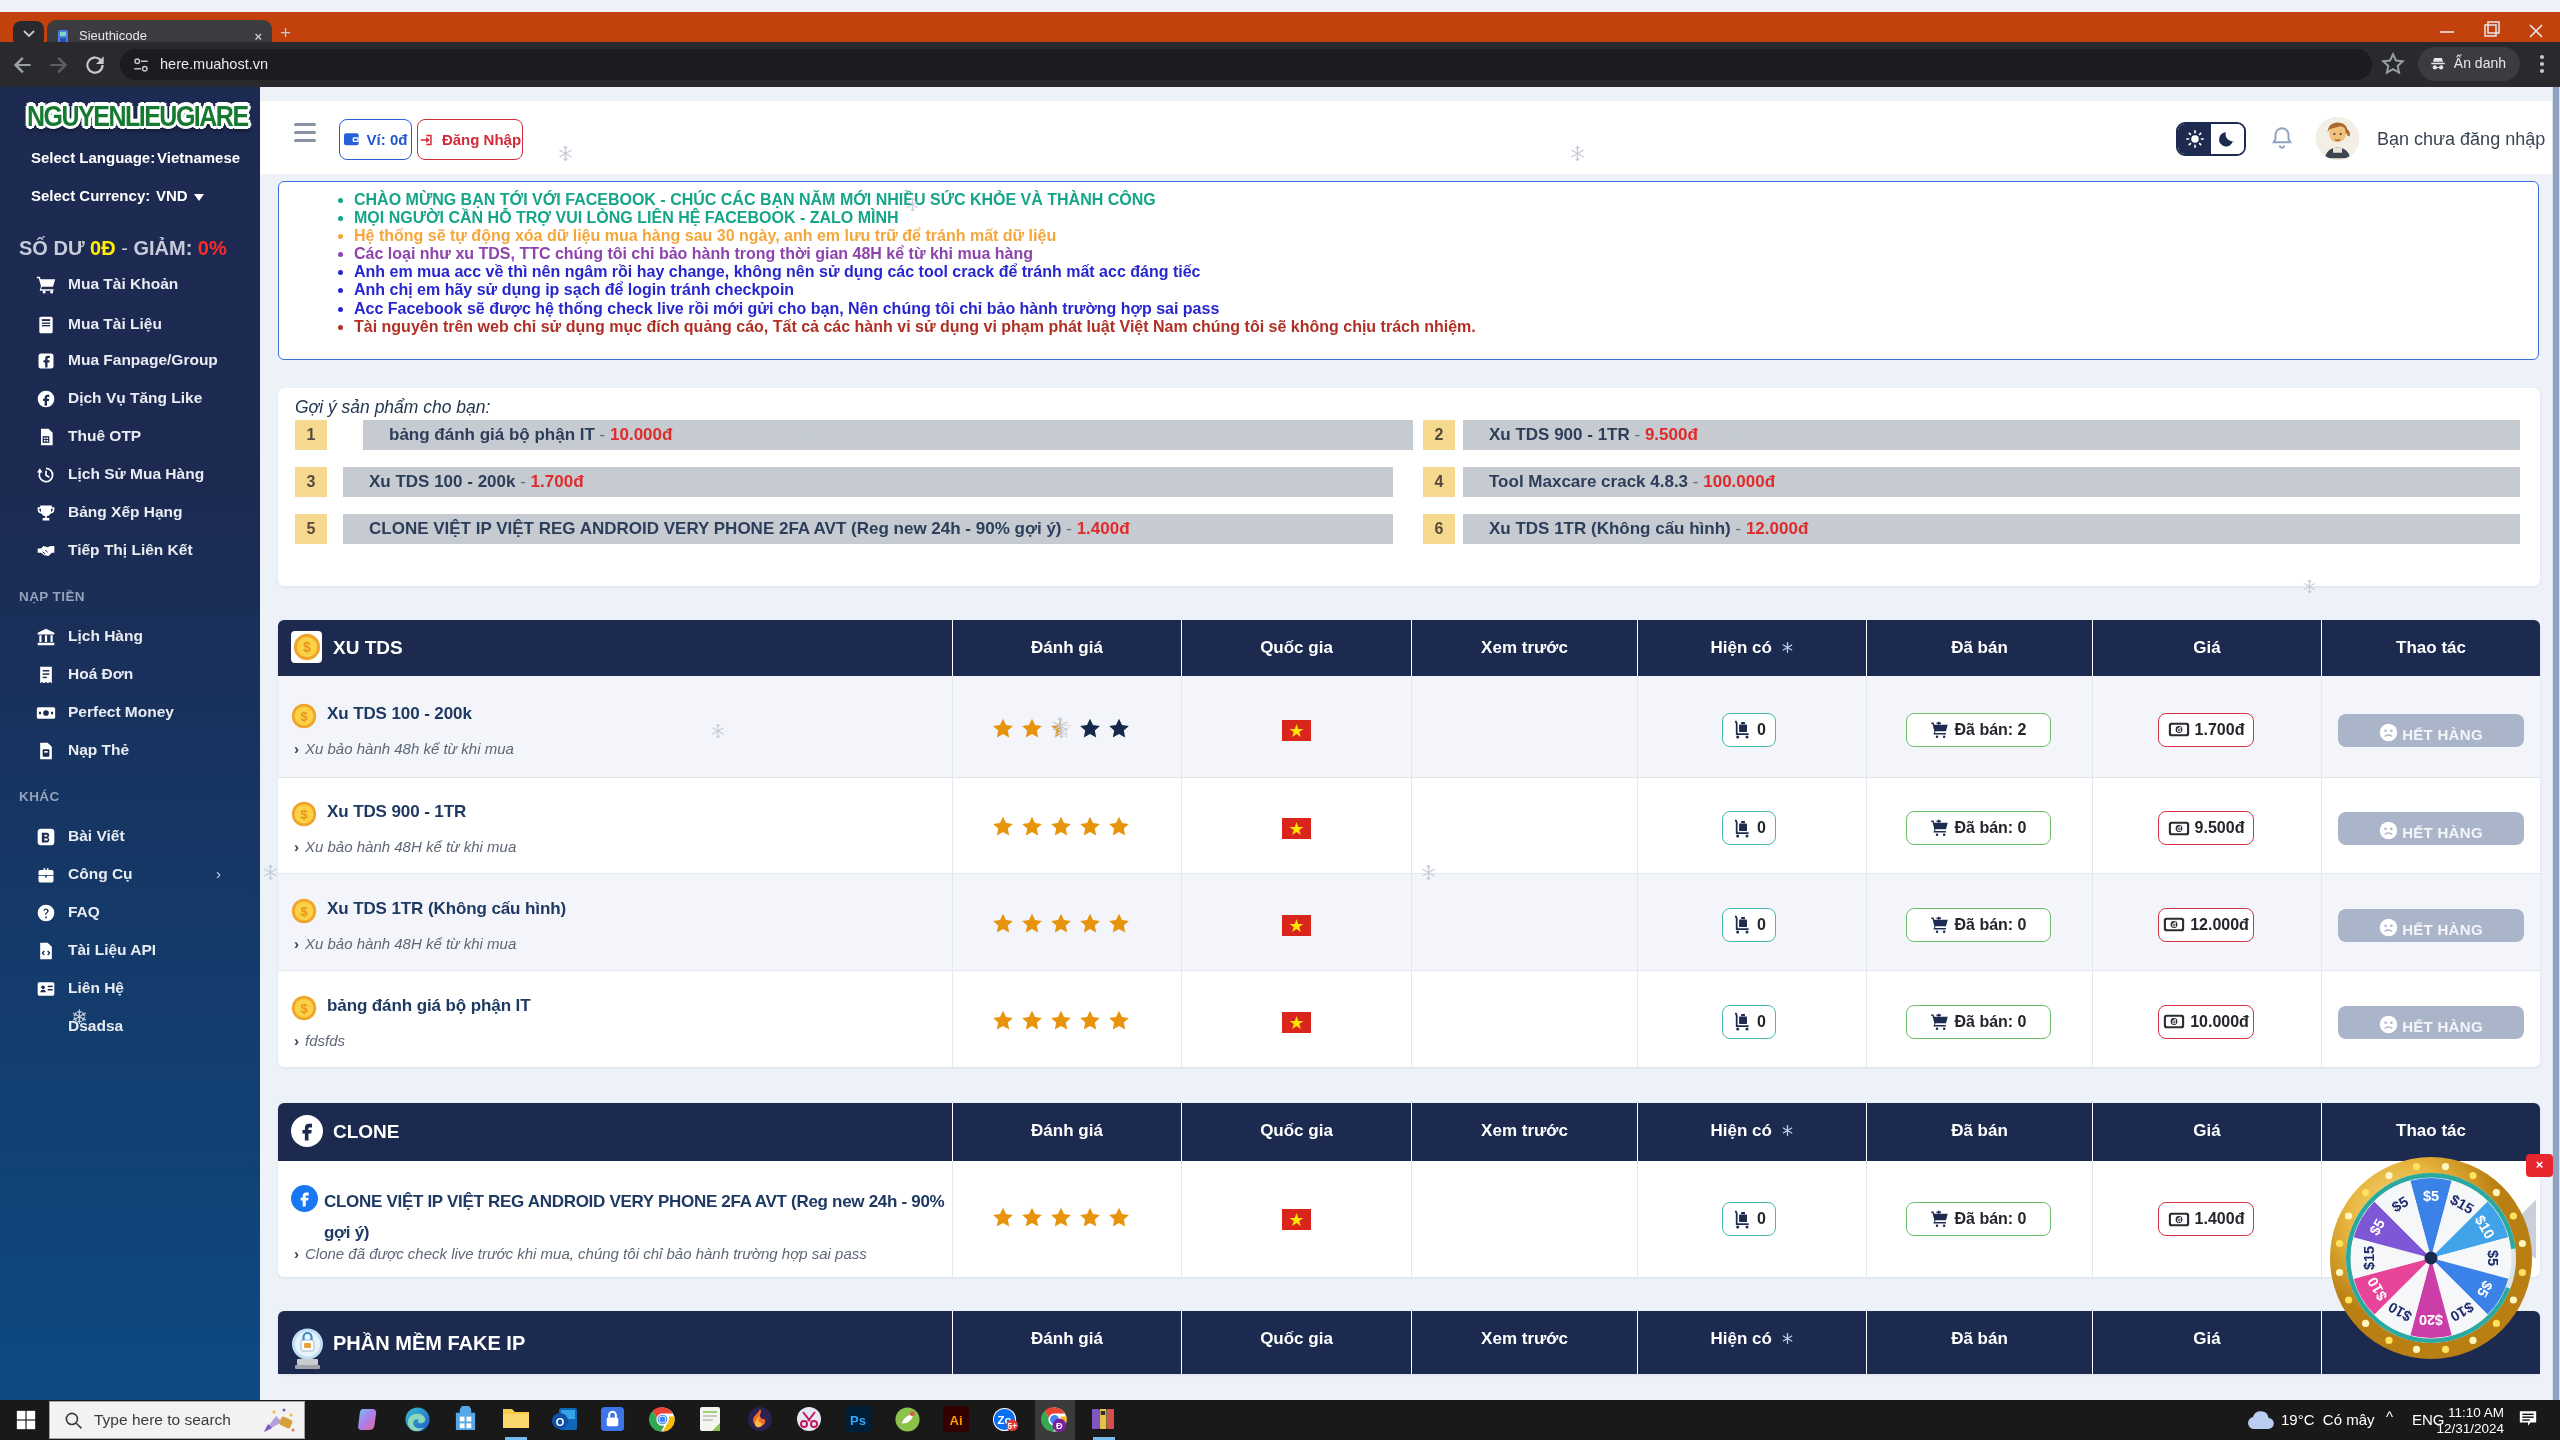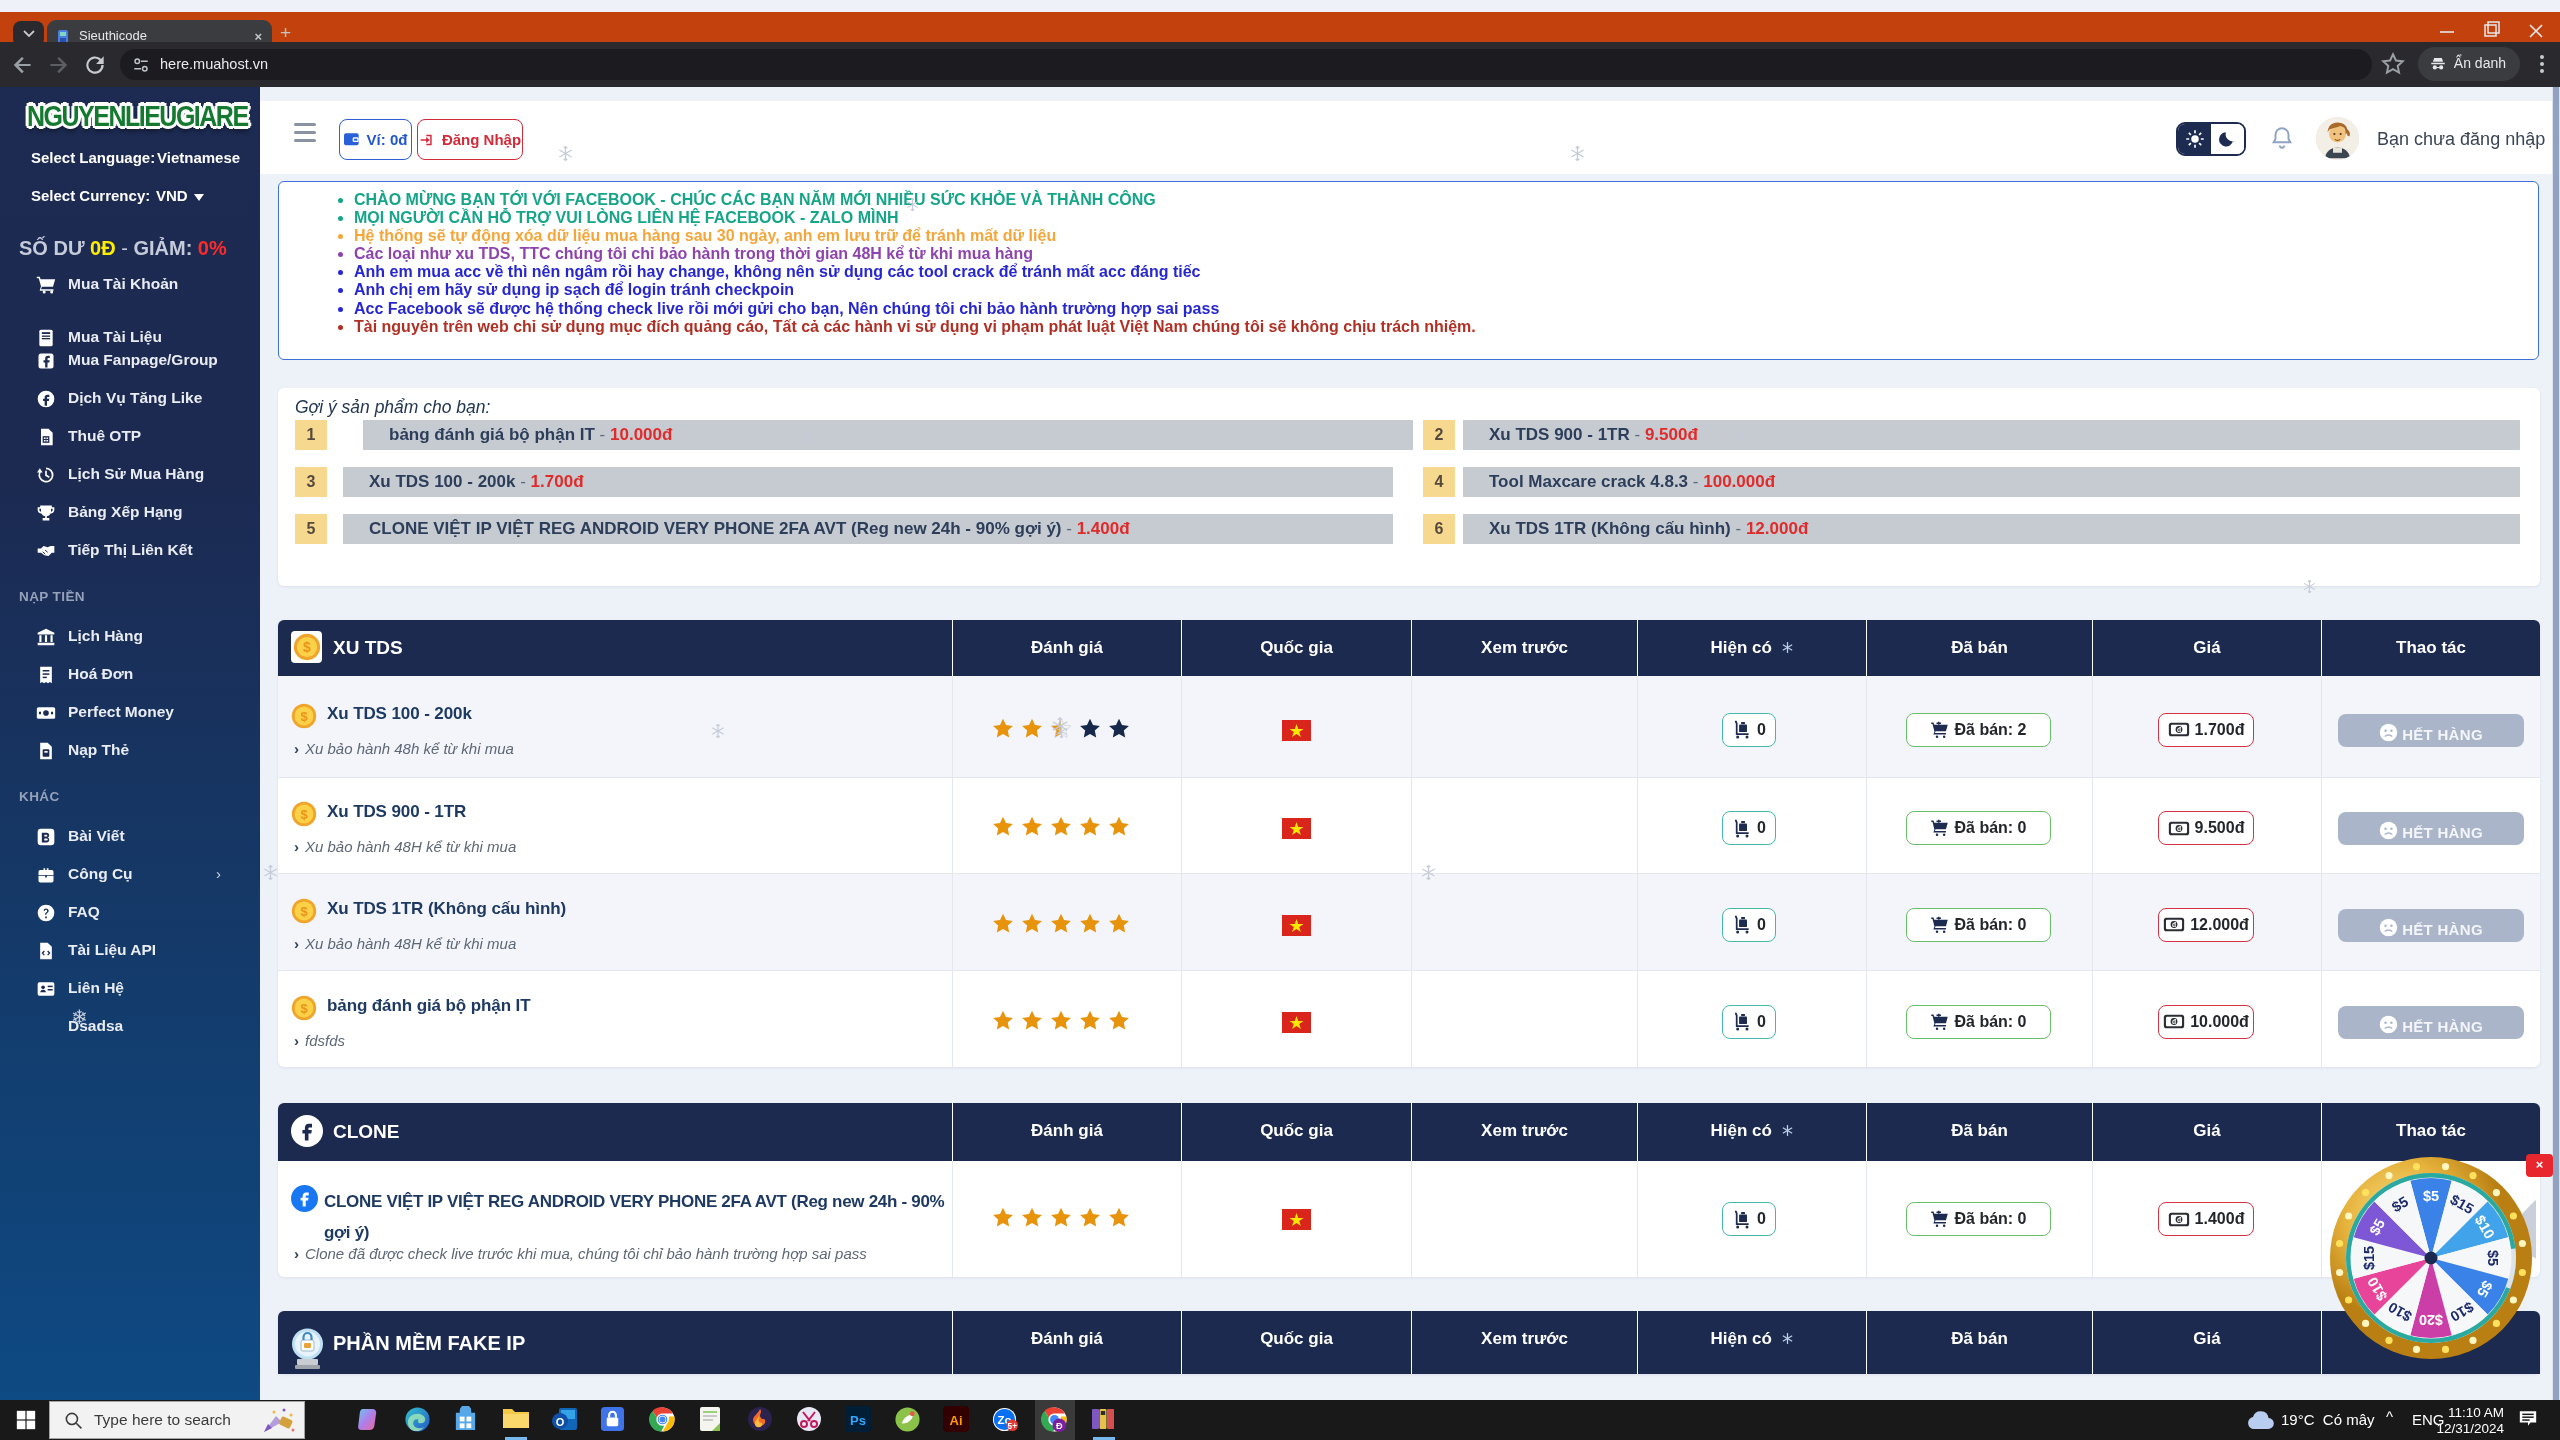--- a/index.html
+++ b/index.html
@@ -149,21 +149,21 @@
     </div>
   <div class="sbrow" style="top:150px;font-size:20px;">
       <span style="position:absolute;left:19px;color:#c6cbd9;">SỐ DƯ <span style="color:#fe0;">0Đ</span> <span style="font-weight:400;">-</span> GIẢM: <span style="color:#ff2b2b;">0%</span></span>
     </div>
   <div class="mitem" style="top:186px;">
       <svg class="ic" viewBox="0 0 24 24" fill="#fff">
         <path d="M1 2h3.5l1 3H23l-2.6 9H7.1L6 17h15v2H4.4L6 13.4 3.3 4H1zM8 20.5a1.8 1.8 0 103.6 0 1.8 1.8 0 10-3.6 0zm9 0a1.8 1.8 0 103.6 0 1.8 1.8 0 10-3.6 0z"></path>
       </svg>
       <span class="lb">Mua Tài Khoản</span>
     </div>
-  <div class="mitem" style="top:239px;">
+  <div class="mitem" style="top:226px;">
       <svg class="ic" viewBox="0 0 24 24" fill="#fff">
         <rect x="4" y="2" width="16" height="20" rx="2"></rect>
         <rect x="7" y="5" width="10" height="2.2" fill="#1d2b52"></rect>
         <rect x="7" y="9" width="10" height="1.6" fill="#1d2b52"></rect>
         <rect x="7" y="12" width="10" height="1.6" fill="#1d2b52"></rect>
       </svg>
       <span class="lb">Mua Tài Liệu</span>
     </div>
   <div class="mitem" style="top:262px;">
       <svg class="ic" viewBox="0 0 24 24">

